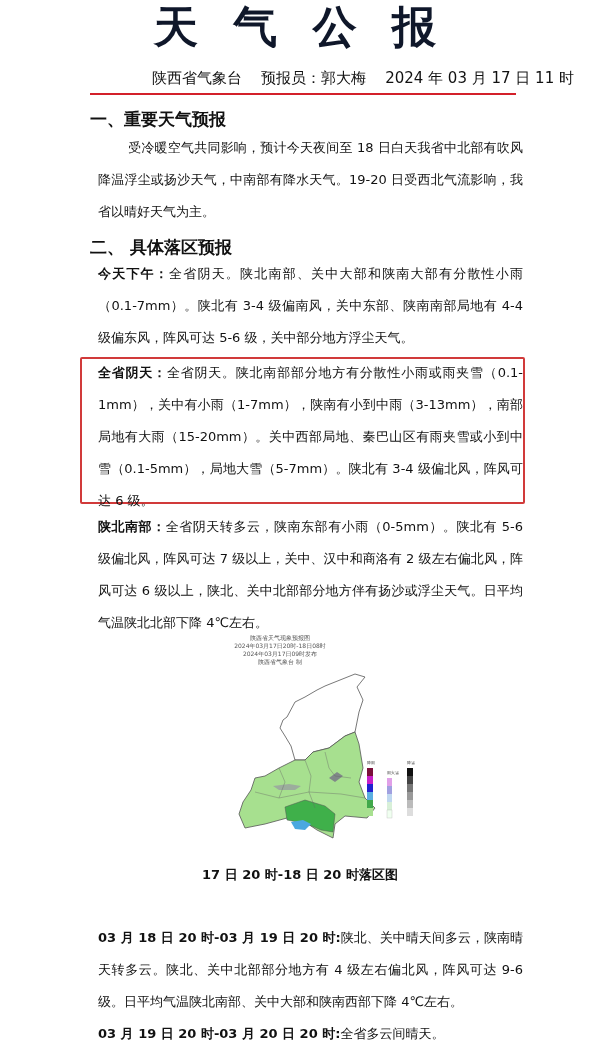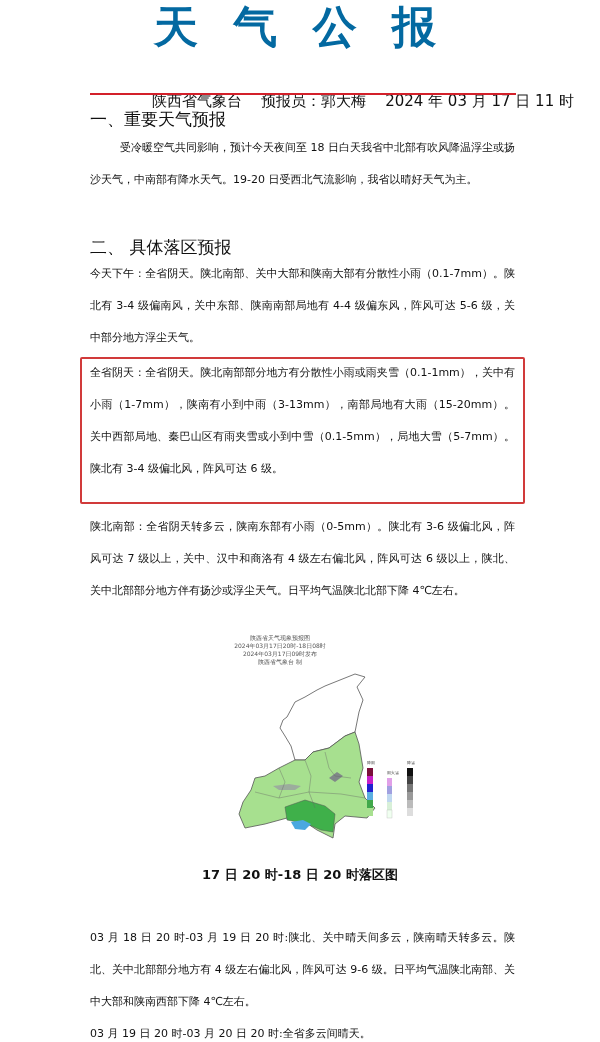--- a/index.html
+++ b/index.html
@@ -1,25 +1,25 @@
 <!DOCTYPE html>
 <html><head>
 <meta charset="utf-8">
 <style>
   html, body { margin: 0; padding: 0; background: #ffffff; }
   body { width: 600px; height: 1042px; position: relative; overflow: hidden;
          font-family: "DejaVu Sans", "Liberation Sans", sans-serif; color: #111; }
   .title { position: absolute; left: 0; width: 600px; top: 2px; text-align: center;
-           font-size: 44px; font-weight: bold; color: #0369a1; letter-spacing: 10px; line-height: 50px; }
-  .issuer { position: absolute; left: 112px; top: 92px; font-size: 15px; line-height: 18px; white-space: pre; color: #111; padding-left: 40px; }
+           font-size: 44px; font-weight: bold; color: #0f172a; letter-spacing: 10px; line-height: 50px; }
+  .issuer { position: absolute; left: 112px; top: 69px; font-size: 15px; line-height: 18px; white-space: pre; color: #111; padding-left: 40px; }
   .divider { position: absolute; left: 90px; top: 93px; width: 426px; height: 2px; background: #d3202a; }
-  .h { position: absolute; left: 90px; font-size: 17px; font-weight: normal; line-height: 20px; }
-  .para { position: absolute; left: 90px; width: 425px; font-size: 11px; line-height: 32px; text-align: justify; }
+  .h { position: absolute; left: 90px; font-size: 17px; font-weight: bold; line-height: 20px; }
+  .para { position: absolute; left: 98px; width: 425px; font-size: 13px; line-height: 32px; text-align: justify; }
   .para .indent { display: inline-block; width: 30px; }
-  .para b { font-weight: normal; }
+  .para b { font-weight: bold; }
   .highlight-box { position: absolute; left: 80px; top: 357px; width: 445px; height: 147px;
                    border: 2px solid #d13a3a; border-radius: 2px; box-sizing: border-box; }
   .map-header { position: absolute; left: 220px; top: 634px; width: 120px; text-align: center;
                 font-size: 6px; line-height: 8px; color: #555; }
   .map { position: absolute; left: 225px; top: 672px; width: 200px; height: 180px; }
   .caption { position: absolute; left: 0; width: 600px; top: 866px; text-align: center; font-size: 13px; font-weight: bold; }
   .legend-label { font-size: 4px; fill: #333; }
 </style>
 </head>
 <body>
@@ -31,21 +31,21 @@
 <div class="h" style="top:109px">一、重要天气预报</div>
 <div class="para" style="top:132px"><span class="indent"></span><span>受冷暖空气共同影响，预计今天夜间至 18 日白天我省中北部有吹风降温浮尘或扬沙天气，中南部有降水天气。19-20 日受西北气流影响，我省以晴好天气为主。</span></div>
 
 <div class="h" style="top:237px">二、  具体落区预报</div>
 
 <div class="para" style="top:258px"><b>今天下午：</b><span>全省阴天。陕北南部、关中大部和陕南大部有分散性小雨（0.1-7mm）。陕北有 3-4 级偏南风，关中东部、陕南南部局地有 4-4 级偏东风，阵风可达 5-6 级，关中部分地方浮尘天气。</span></div>
 
 <div class="highlight-box"></div>
 <div class="para" style="top:357px"><b>全省阴天：</b><span>全省阴天。陕北南部部分地方有分散性小雨或雨夹雪（0.1-1mm），关中有小雨（1-7mm），陕南有小到中雨（3-13mm），南部局地有大雨（15-20mm）。关中西部局地、秦巴山区有雨夹雪或小到中雪（0.1-5mm），局地大雪（5-7mm）。陕北有 3-4 级偏北风，阵风可达 6 级。</span></div>
 
-<div class="para" style="top:511px"><b>陕北南部：</b><span>全省阴天转多云，陕南东部有小雨（0-5mm）。陕北有 3-6 级偏北风，阵风可达 7 级以上，关中、汉中和商洛有 4 级左右偏北风，阵风可达 6 级以上，陕北、关中北部部分地方伴有扬沙或浮尘天气。日平均气温陕北北部下降 4℃左右。</span></div>
+<div class="para" style="top:511px"><b>陕北南部：</b><span>全省阴天转多云，陕南东部有小雨（0-5mm）。陕北有 5-6 级偏北风，阵风可达 7 级以上，关中、汉中和商洛有 2 级左右偏北风，阵风可达 6 级以上，陕北、关中北部部分地方伴有扬沙或浮尘天气。日平均气温陕北北部下降 4℃左右。</span></div>
 
 <div class="map-header">
   <div>陕西省天气现象预报图</div>
   <div>2024年03月17日20时-18日08时</div>
   <div>2024年03月17日09时发布</div>
   <div>陕西省气象台  制</div>
 </div>
 
 <svg class="map" viewBox="0 0 200 180">
 

